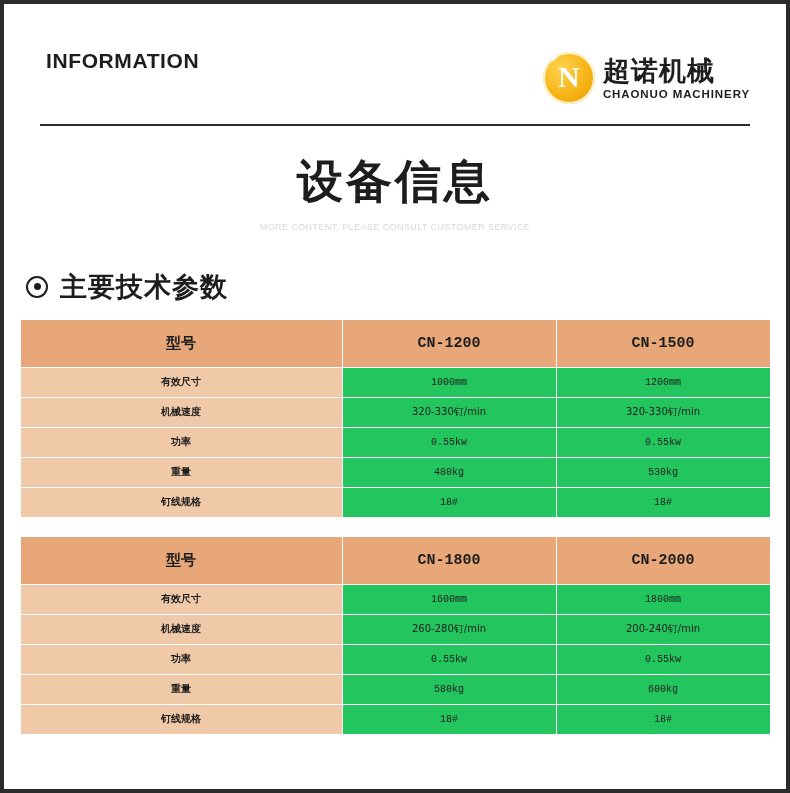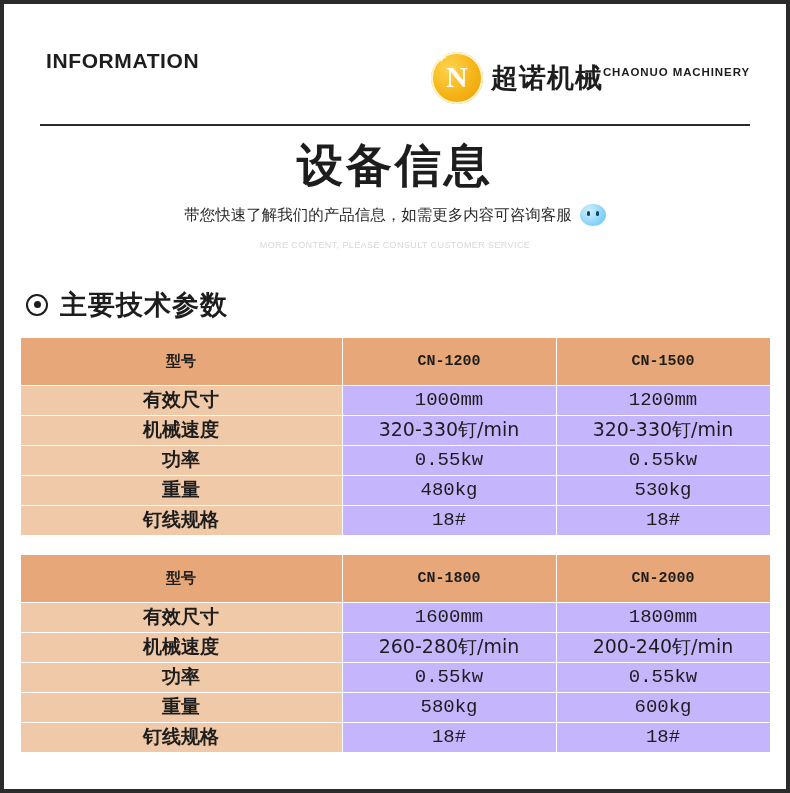--- a/index.html
+++ b/index.html
@@ -84,21 +84,21 @@
   .logo-badge .spark {
     position: absolute;
     color: #fff;
     font-size: 13px;
     line-height: 1;
   }
   .logo-badge .spark.s1 { top: -2px; left: 4px; font-size: 15px; }
   .logo-badge .spark.s2 { top: 4px; right: 1px; font-size: 10px; }
   .logo-text {
     display: flex;
-    flex-direction: row;
+    flex-direction: column;
     justify-content: flex-start;
   }
   .logo-cn {
     font-size: 27px;
     font-weight: bold;
     color: #1d1d1d;
     letter-spacing: 1px;
     line-height: 1.08;
     font-family: "Liberation Sans", sans-serif;
   }
@@ -106,21 +106,21 @@
     font-size: 11.5px;
     font-weight: bold;
     color: #1d1d1d;
     letter-spacing: 0.9px;
     margin-top: 3px;
   }
 
   
   .hero {
     text-align: center;
-    padding-top: 12px;
+    padding-top: 28px;
   }
   .hero-title {
     font-size: 46px;
     font-weight: bold;
     color: #1d1d1d;
     letter-spacing: 3px;
     line-height: 1.18;
   }
   .hero-sub {
     margin-top: 12px;
@@ -201,40 +201,40 @@
     table-layout: fixed;
     font-family: "Liberation Mono", monospace;
   }
   .spec-table col.c1 { width: 322px; }
   .spec-table col.c2 { width: 214px; }
   .spec-table col.c3 { width: 214px; }
   .spec-table td {
     border: 1px solid #ffffff;
     height: 30px;
     text-align: center;
-    font-size: 19px;
+    font-size: 10px;
     color: #1d1d1d;
     padding: 0 4px;
     box-sizing: border-box;
   }
   .spec-table tr.head td {
     background: #e8a778;
     font-weight: bold;
     font-size: 15px;
     height: 48px;
   }
   .spec-table tr.head td.label {
     background: #e8a778;
   }
   .spec-table td.label {
     background: #f0c9a8;
     font-weight: bold;
   }
   .spec-table td.val {
-    background: #c4b5fd;
+    background: #22c55e;
   }
   .cjk {
     font-family: "DejaVu Sans", "Liberation Sans", sans-serif;
   }
 </style>
 </head>
 <body>
 
 <div class="page">
 
@@ -253,24 +253,20 @@
         <div class="logo-cn cjk">超诺机械</div>
         <div class="logo-en">CHAONUO MACHINERY</div>
       </div>
     </div>
 
     <div class="header-rule"></div>
   </div>
 
   <div class="hero">
     <div class="hero-title cjk">设备信息</div>
-    <div class="hero-sub">
-      <span class="cjk">带您快速了解我们的产品信息，如需更多内容可咨询客服</span>
-      <span class="hero-emoji"></span>
-    </div>
     <div class="hero-en">
       <div>MORE CONTENT, PLEASE CONSULT CUSTOMER SERVICE</div>
     </div>
   </div>
 
   <div class="section-head">
     <span class="section-mark"></span>
     <span class="section-title cjk">主要技术参数</span>
   </div>
 

